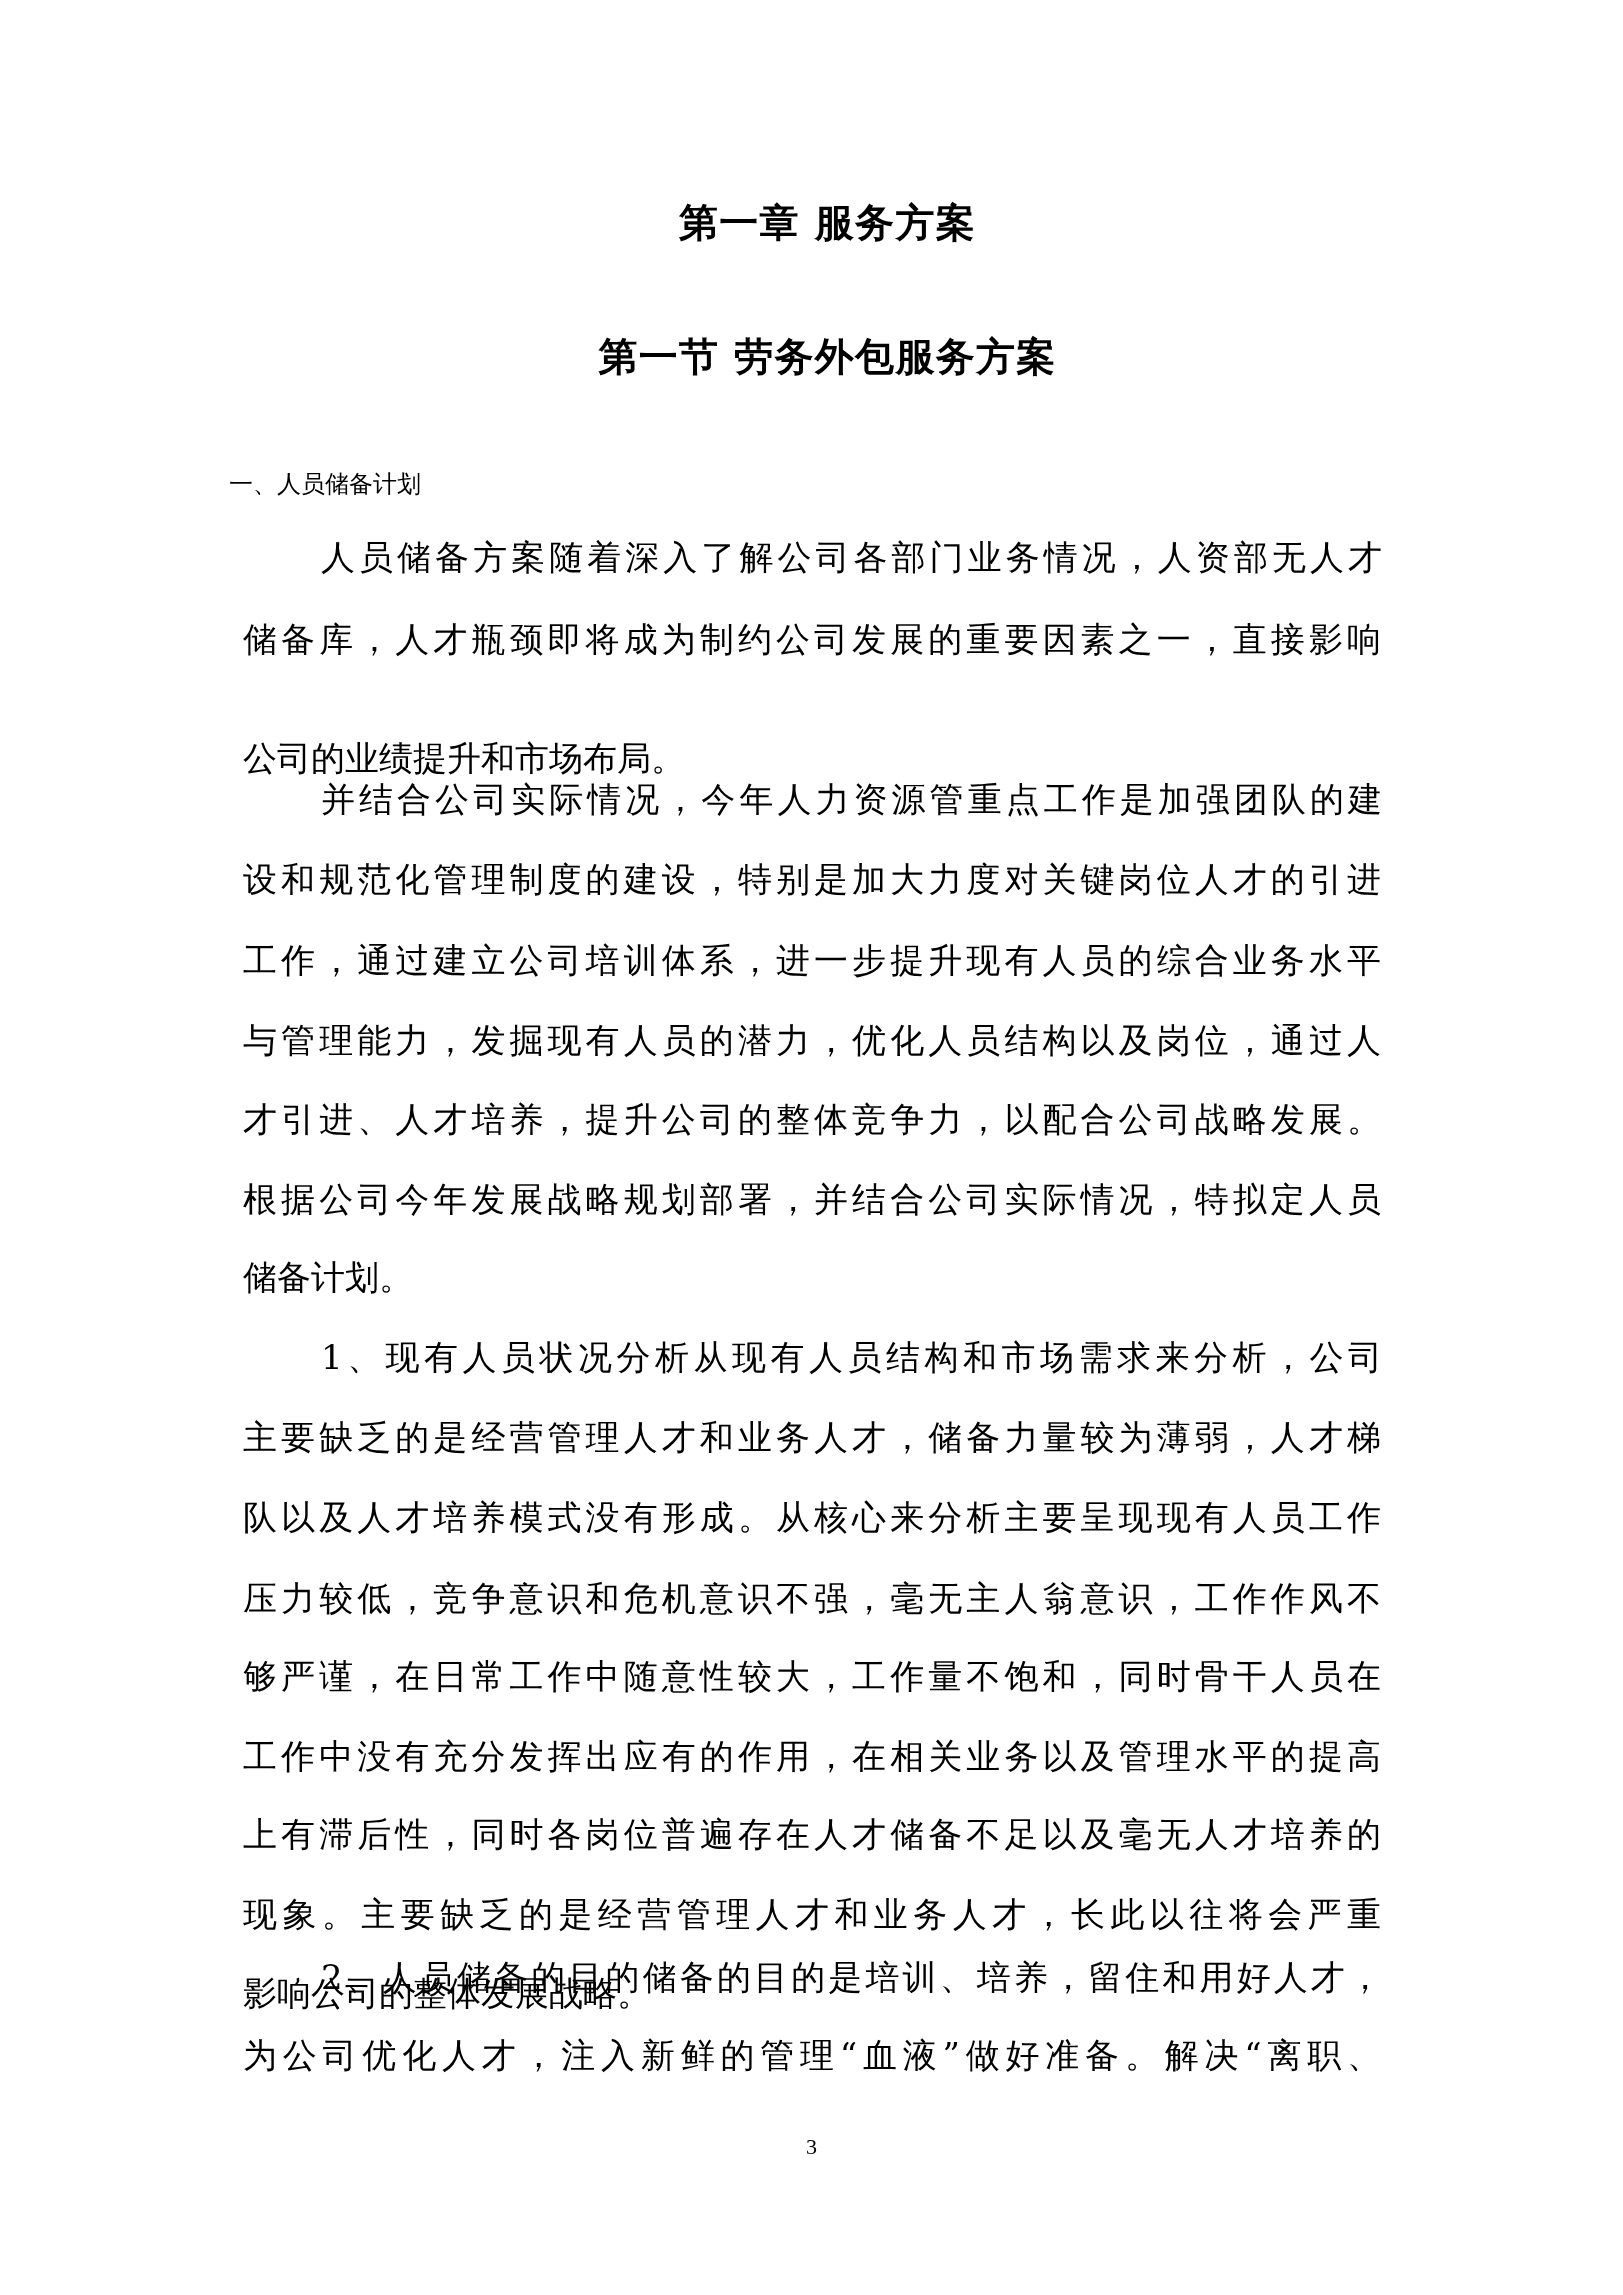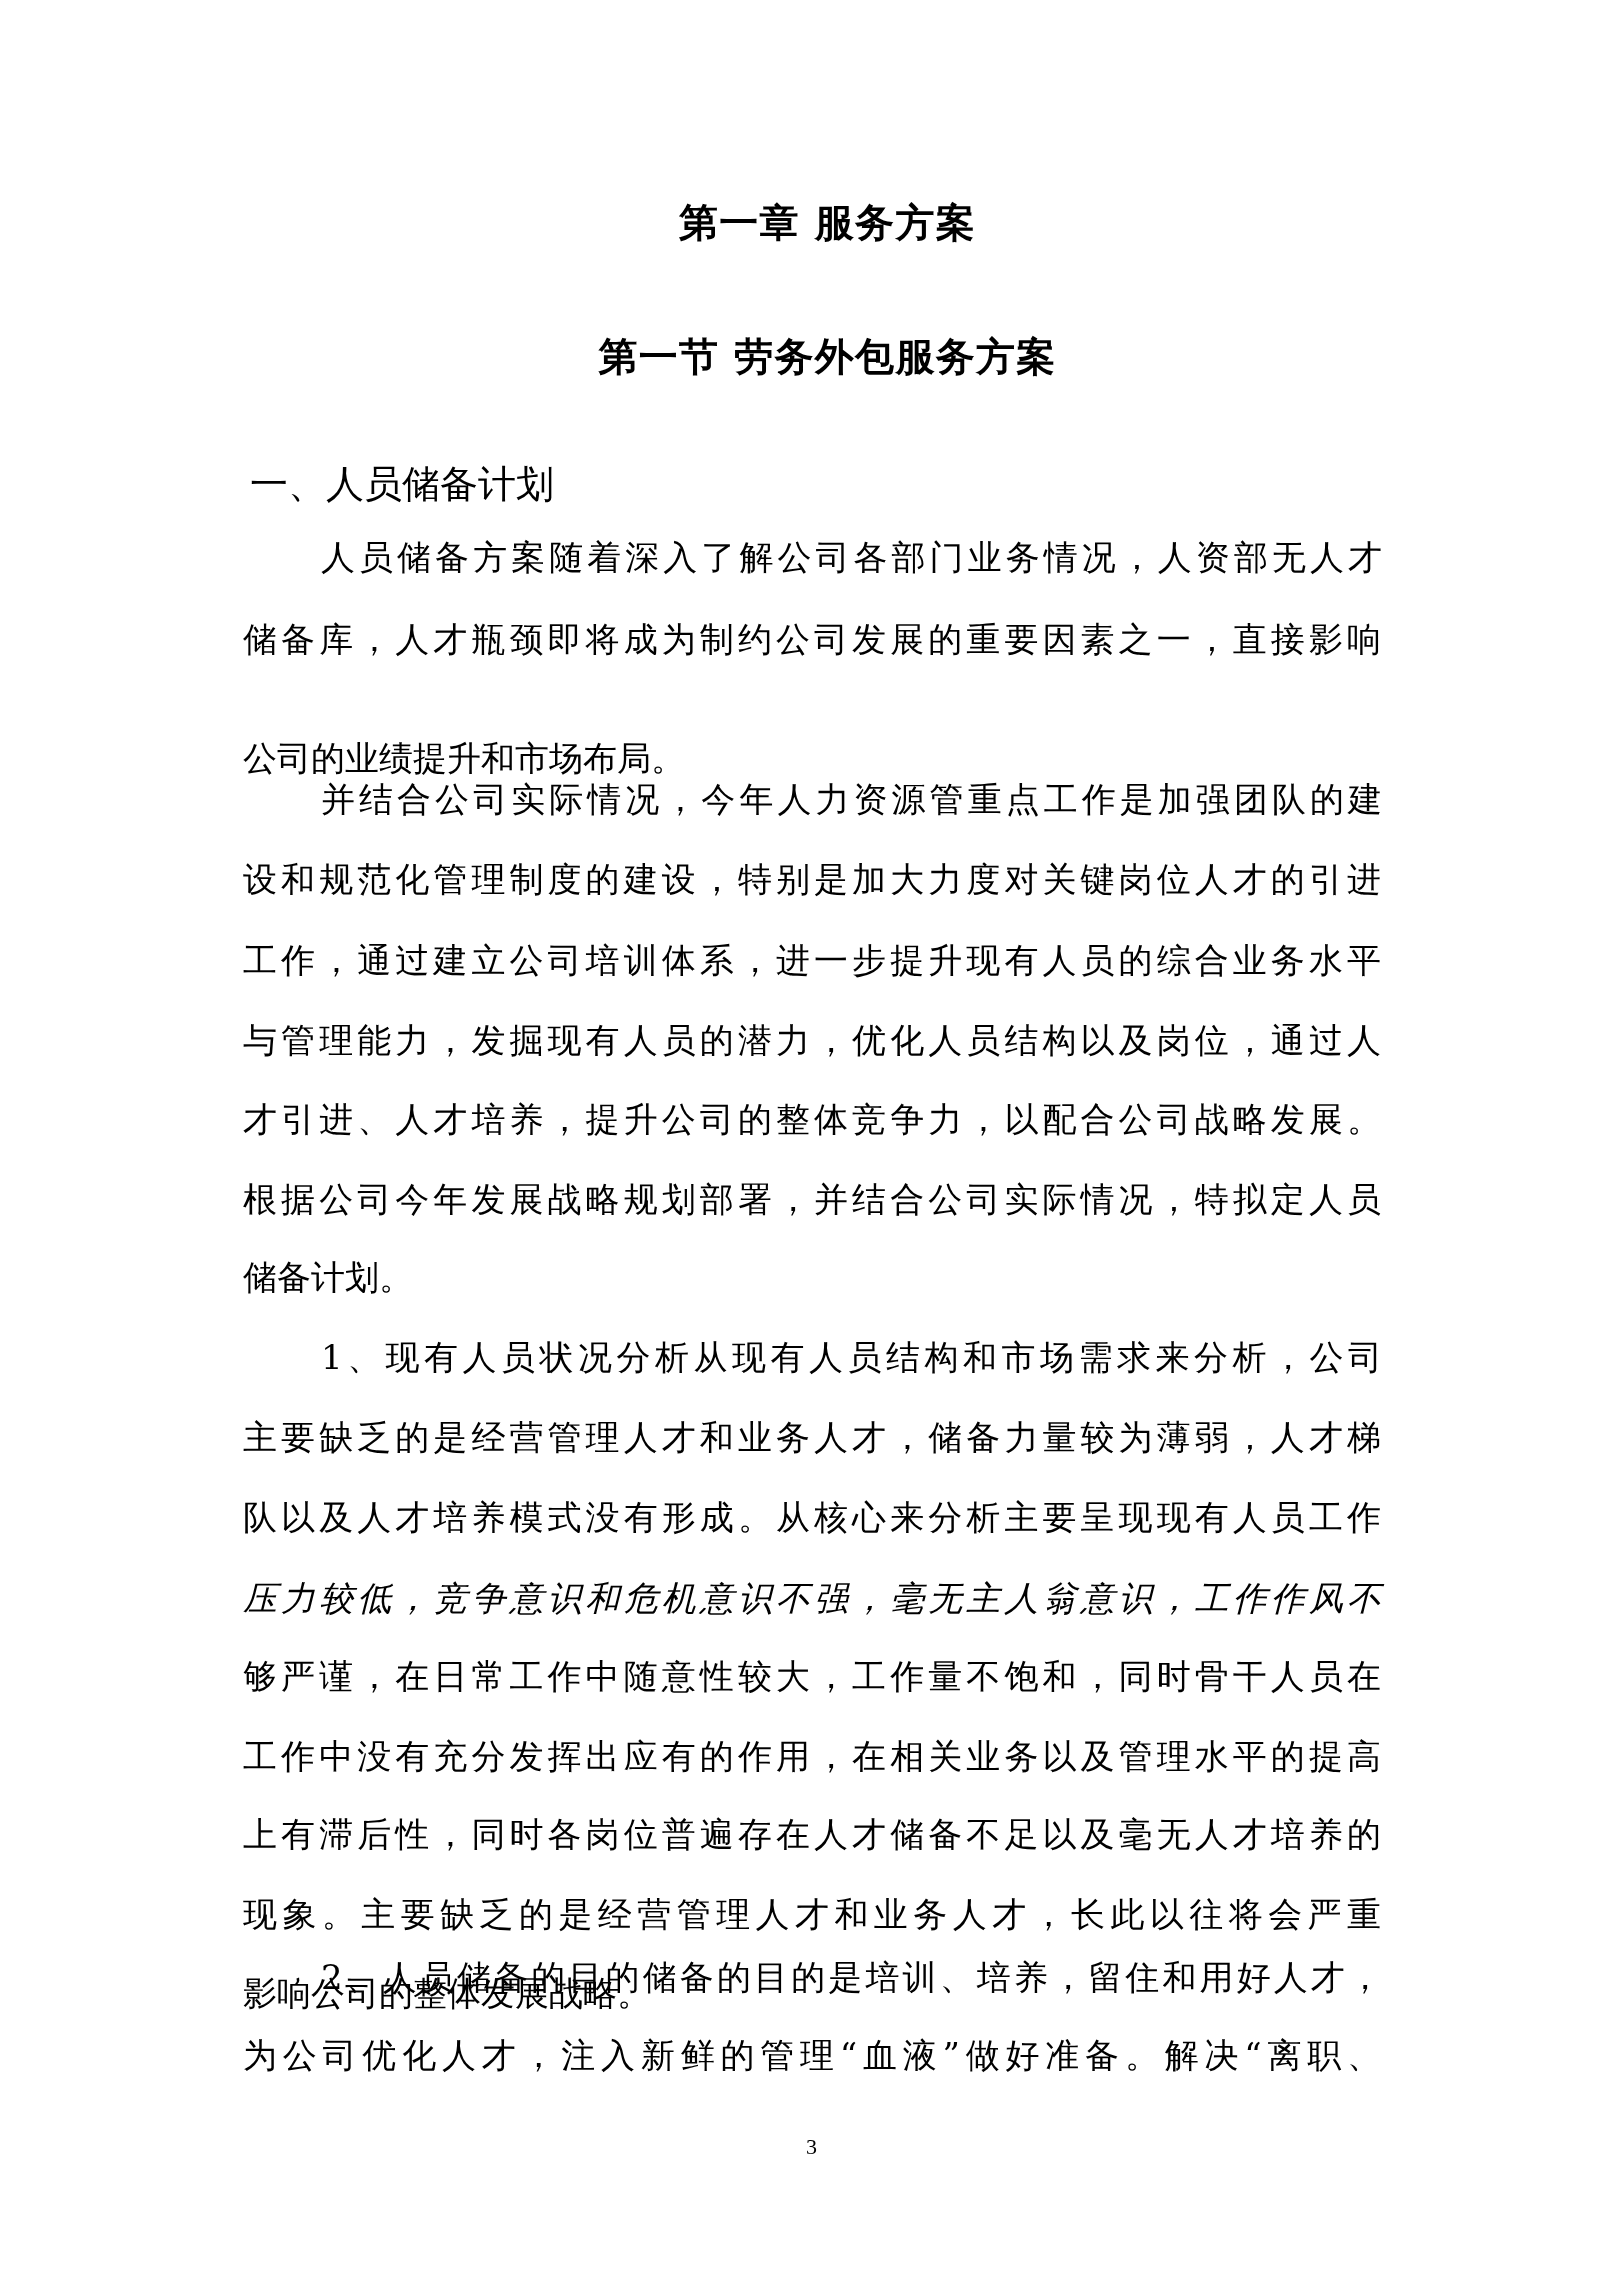--- a/index.html
+++ b/index.html
@@ -7,21 +7,21 @@
          font-family: "DejaVu Serif", "Liberation Serif", serif; color: #000; }
   .page { position: absolute; left: 0; top: 0; width: 1623px; height: 2295px; background: #fff; }
   .title { position: absolute; left: 0; width: 1623px; text-align: center; font-weight: bold;
            font-family: "DejaVu Sans", "Liberation Sans", sans-serif; white-space: nowrap; padding-left: 16px; }
   .chapter-title { top: 196px; font-size: 39px; letter-spacing: 1.3px; }
   .section-title { top: 330px; font-size: 39px; letter-spacing: 1.3px; }
   .line { position: absolute; left: 243px; width: 1138px; font-size: 34px; line-height: 42px;
           white-space: nowrap; text-align: justify; text-align-last: justify; letter-spacing: 0px; }
   .line.last { text-align-last: left; }
   .line.indent { left: 321px; width: 1061px; }
-  .heading { position: absolute; left: 250px; font-size: 38px; line-height: 42px; white-space: nowrap; }
+  .heading { position: absolute; left: 229px; font-size: 24px; line-height: 42px; white-space: nowrap; }
   .page-number { position: absolute; top: 2134px; left: 0; width: 1623px; text-align: center;
                  font-size: 22px; font-family: "Liberation Serif", serif; }
 </style>
 </head>
 <body>
 
 <div class="page">
 
   <div class="title chapter-title">第一章  服务方案</div>
   <div class="title section-title">第一节  劳务外包服务方案</div>
@@ -41,21 +41,21 @@
     <div class="line" style="top:1019px;">与管理能力，发掘现有人员的潜力，优化人员结构以及岗位，通过人</div>
     <div class="line" style="top:1098px;">才引进、人才培养，提升公司的整体竞争力，以配合公司战略发展。</div>
     <div class="line" style="top:1178px;">根据公司今年发展战略规划部署，并结合公司实际情况，特拟定人员</div>
     <div class="line last" style="top:1256px;">储备计划。</div>
   </div>
 
   <div>
     <div class="line indent" style="top:1336px;">1、现有人员状况分析从现有人员结构和市场需求来分析，公司</div>
     <div class="line" style="top:1416px;">主要缺乏的是经营管理人才和业务人才，储备力量较为薄弱，人才梯</div>
     <div class="line" style="top:1496px;">队以及人才培养模式没有形成。从核心来分析主要呈现现有人员工作</div>
-    <div class="line" style="top:1577px;font-style:italic;">压力较低，竞争意识和危机意识不强，毫无主人翁意识，工作作风不</div>
+    <div class="line" style="top:1577px;">压力较低，竞争意识和危机意识不强，毫无主人翁意识，工作作风不</div>
     <div class="line" style="top:1655px;">够严谨，在日常工作中随意性较大，工作量不饱和，同时骨干人员在</div>
     <div class="line" style="top:1735px;">工作中没有充分发挥出应有的作用，在相关业务以及管理水平的提高</div>
     <div class="line" style="top:1813px;">上有滞后性，同时各岗位普遍存在人才储备不足以及毫无人才培养的</div>
     <div class="line" style="top:1893px;">现象。主要缺乏的是经营管理人才和业务人才，长此以往将会严重</div>
     <div class="line last" style="top:1972px;">影响公司的整体发展战略。</div>
   </div>
 
   <div>
     <div class="line indent" style="top:1956px;">2、人员储备的目的储备的目的是培训、培养，留住和用好人才，</div>
     <div class="line" style="top:2034px;">为公司优化人才，注入新鲜的管理“血液”做好准备。解决“离职、</div>

